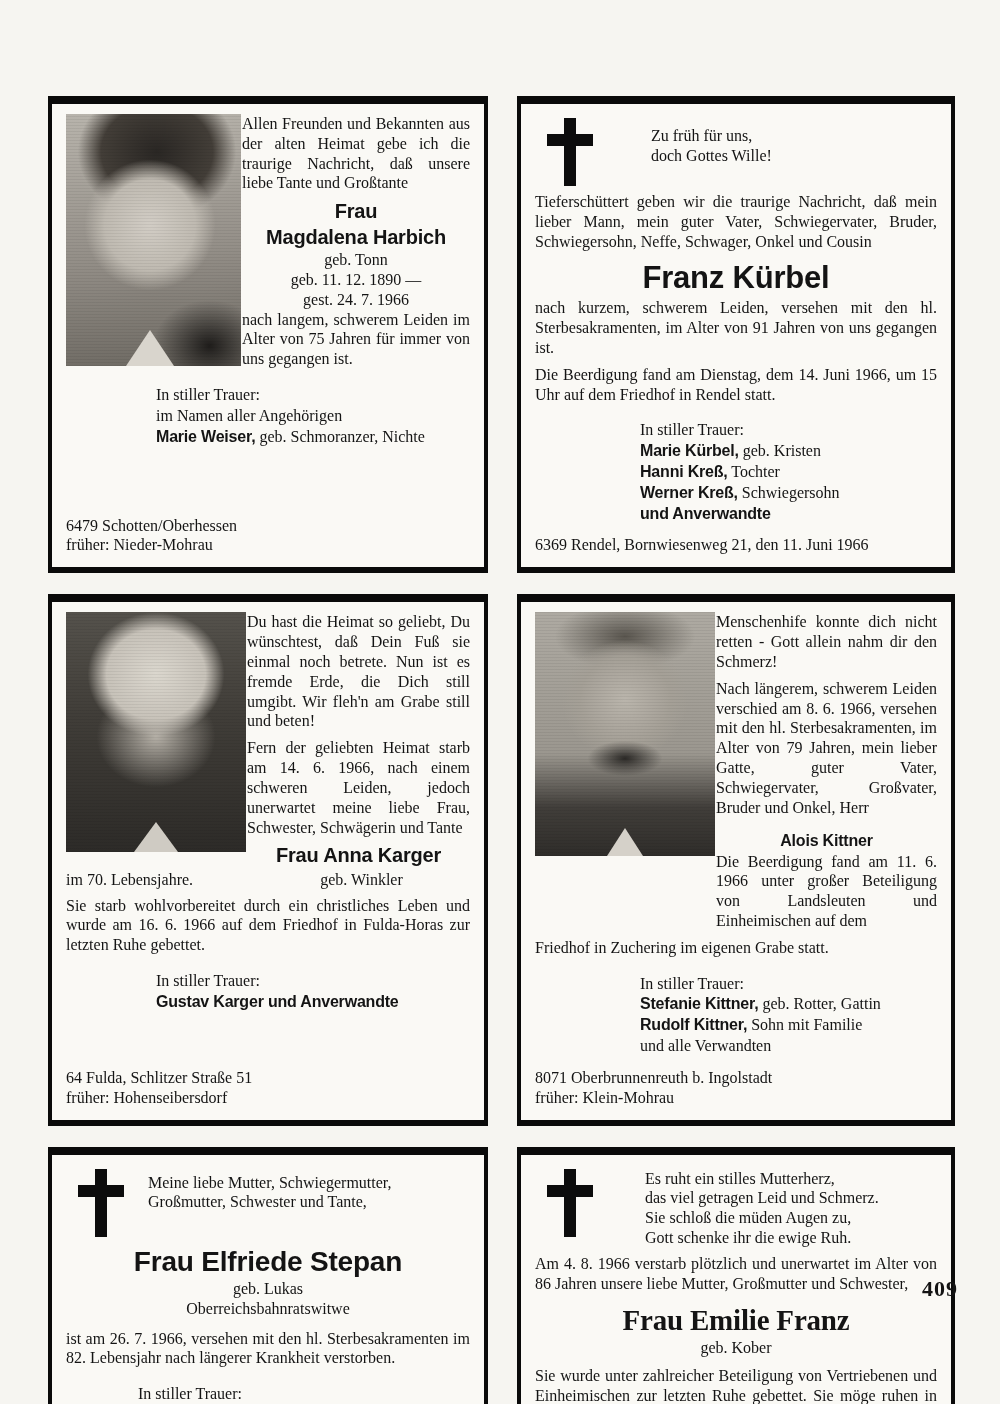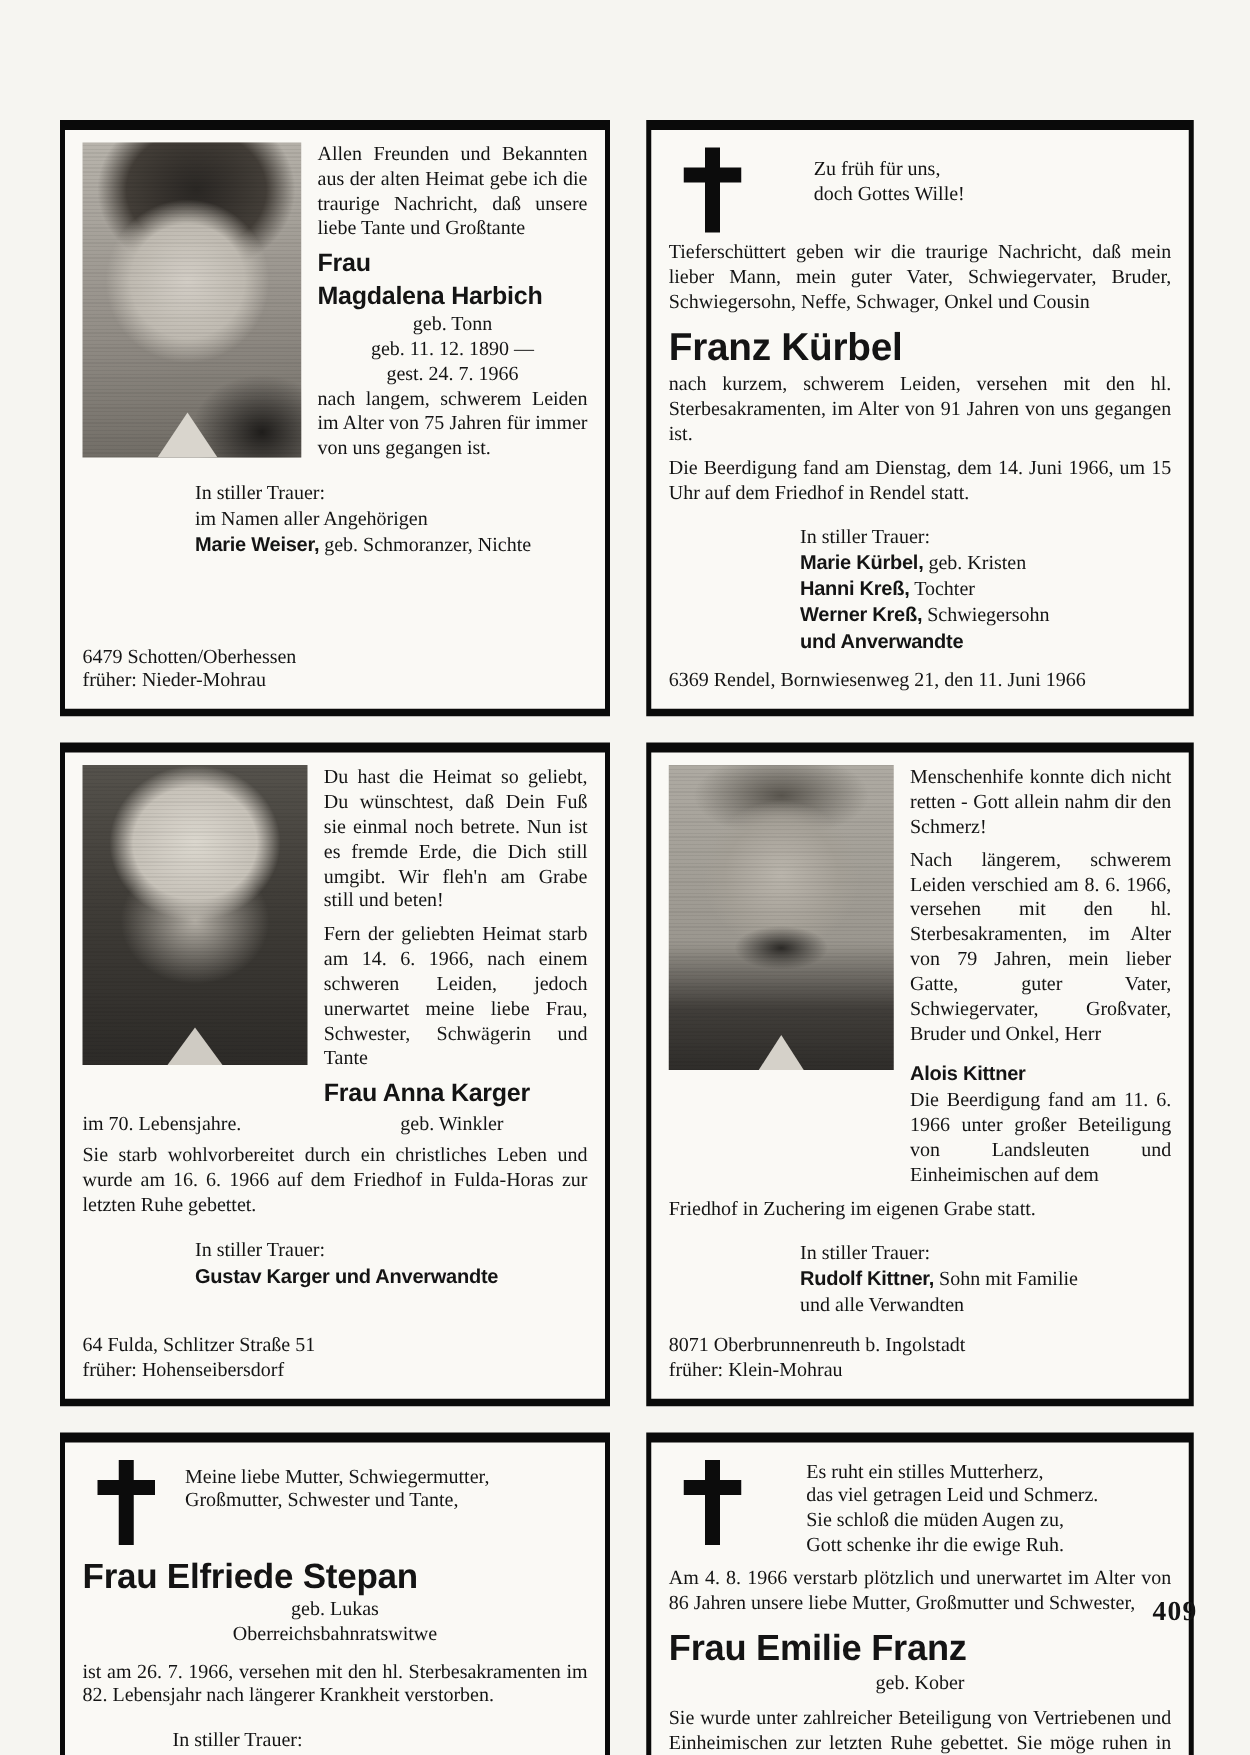--- a/index.html
+++ b/index.html
@@ -23,33 +23,33 @@
     border:solid #0a0a0a;
     border-width:8px 4px 6px 4px;
     padding:10px 14px 12px 14px;
     font-size:16px;line-height:1.24;
     display:flex;flex-direction:column;
   }
   .n0{min-height:381px;} .n1{min-height:371px;}
   .n2{min-height:402px;} .n3{min-height:408px;}
   .n4{min-height:344px;} .n5{min-height:344px;}
 
-  .row{display:flex;gap:13px;}
+  .row{display:flex;gap:1px;}
   .rcol{flex:1;min-width:0;}
   p{margin:0 0 7px 0;}
   .just{text-align:justify;}
   .center{text-align:center;}
   .headline{
     font-family:"Liberation Sans", sans-serif;
-    font-weight:bold;
+    font-weight:bold;text-align:center;
     letter-spacing:-0.2px;line-height:1.12;
     margin:3px 0 2px 0;
   }
   .sz20{font-size:20px;} .sz24{font-size:16px;margin-top:14px;}
-  .sz27{font-size:31px;} .sz28{font-size:28px;} .sz29{font-size:29px;}
+  .sz27{font-size:31px;} .sz28{font-size:28px;} .sz29{font-size:29px;font-family:Liberation Serif, serif;}
   .b{font-family:"Liberation Sans", sans-serif;font-weight:bold;letter-spacing:-0.2px;}
   .mourn{margin-top:9px;}
   .mourn div{margin-bottom:1px;}
   .ind90{margin-left:90px;} .ind105{margin-left:105px;}
   .ind72{margin-left:72px;}
   .addr{margin-top:auto;padding-top:11px;}
 
   
   .cross{position:relative;width:46px;height:68px;flex:0 0 46px;}
   .cross::before{content:"";position:absolute;left:17px;top:0;width:12px;height:68px;background:#0c0c0c;}
@@ -178,20 +178,21 @@
         <div class="rcol">
           <p class="just">Menschenhife konnte dich nicht retten - Gott allein nahm dir den Schmerz!</p>
           <p class="just">Nach längerem, schwerem Leiden verschied am 8. 6. 1966, versehen mit den hl. Sterbesakramenten, im Alter von 79 Jahren, mein lieber Gatte, guter Vater, Schwiegervater, Großvater, Bruder und Onkel, Herr</p>
           <div class="headline sz24">Alois Kittner</div>
           <p class="just">Die Beerdigung fand am 11. 6. 1966 unter großer Beteiligung von Landsleuten und Einheimischen auf dem</p>
         </div>
       </div>
       <p class="just">Friedhof in Zuchering im eigenen Grabe statt.</p>
       <div class="mourn ind105">
         <div>In stiller Trauer:</div>
+        <div><span class="b">Stefanie Kittner,</span><span> geb. Rotter, Gattin</span></div>
         <div><span class="b">Rudolf Kittner,</span><span> Sohn mit Familie</span></div>
         <div><span class="b"></span><span>und alle Verwandten</span></div>
       </div>
       <div class="addr">
         <div>8071 Oberbrunnenreuth b. Ingolstadt</div>
         <div>früher: Klein-Mohrau</div>
       </div>
     </section>
 
     <section class="notice n4">

